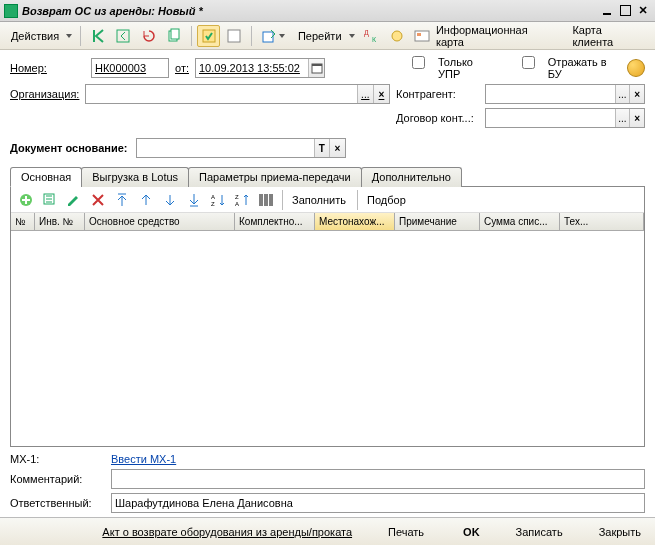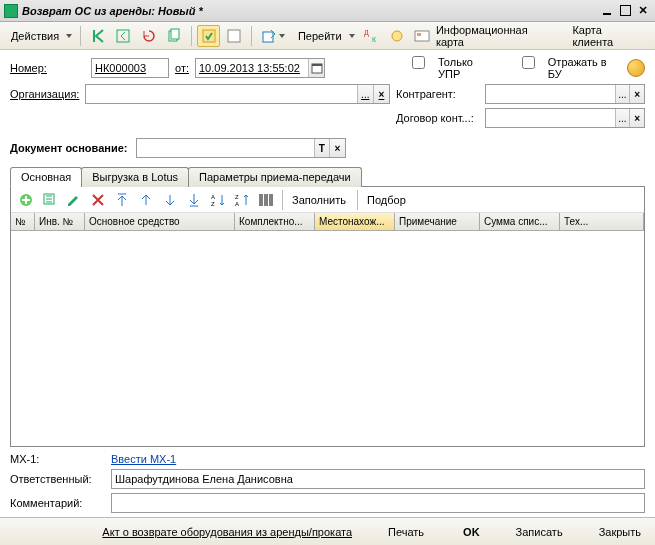--- a/index.html
+++ b/index.html
@@ -204,20 +204,21 @@
       <input style="">
       <div class="fbtn" style="font-weight:bold">T</div>
       <div class="fbtn x">×</div>
     </div>
   </div>
 
   <div class="tabs">
     <div class="tab active">Основная</div>
     <div class="tab">Выгрузка в Lotus</div>
     <div class="tab">Параметры приема-передачи</div>
+    <div class="tab">Дополнительно</div>
   </div>
   <div class="tabbody">
     <div class="subtool">
       <div class="sbtn">
           <svg>
             <circle cx="8" cy="8" r="6" fill="#6c6"></circle>
             <path d="M8 4v8M4 8h8" stroke="#fff" stroke-width="2"></path>
           </svg>
         </div>
       <div class="sbtn">
@@ -300,31 +301,31 @@
     </div>
   </div>
 </div>
 
 <div class="footsec">
   <div class="row">
     <span style="min-width:95px">МХ-1:</span>
     <span class="link">Ввести МХ-1</span>
   </div>
   <div class="row">
+    <span style="min-width:95px">Комментарий:</span>
+    <div class="field" style="flex:1">
+        <input style="">
+      </div>
+  </div>
+  <div class="row">
     <span style="min-width:95px">Ответственный:</span>
     <div class="field" style="flex:1">
         <input value="Шарафутдинова Елена Данисовна" style="">
       </div>
   </div>
-  <div class="row">
-    <span style="min-width:95px">Комментарий:</span>
-    <div class="field" style="flex:1">
-        <input style="">
-      </div>
-  </div>
 </div>
 
 <div class="botbar">
   <div class="bbtn">
       <span style="text-decoration:underline">Акт о возврате оборудования из аренды/проката</span>
     </div>
   <div class="bbtn">
       <span>Печать</span>
       <span class="dd" style="margin-left:3px"></span>
     </div>

